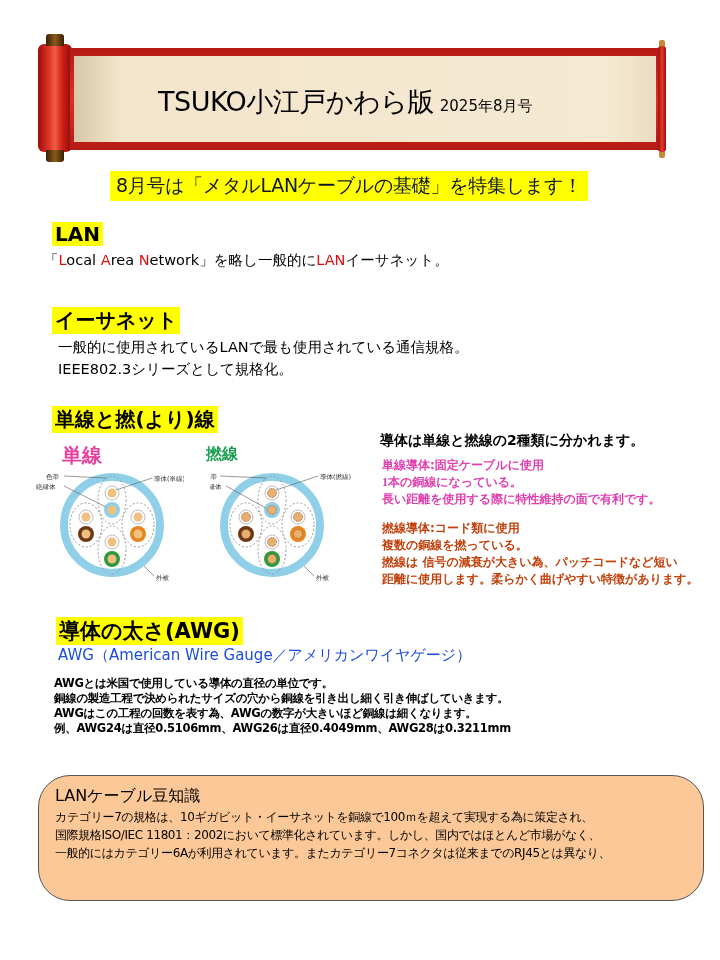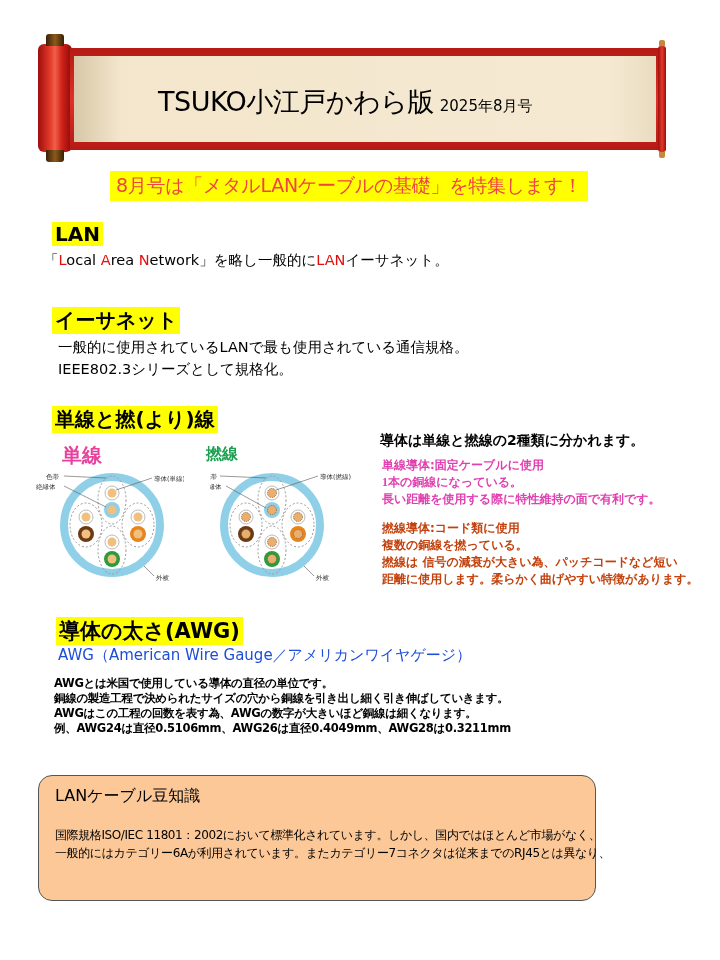--- a/index.html
+++ b/index.html
@@ -19,39 +19,39 @@
   .scroll .paper { position:absolute; left:36px; top:22px; width:582px; height:86px;
     background:linear-gradient(90deg,#d8c7a8 0%,#f3e6cc 8%,#f5e9d2 92%,#e9dcc0 100%); }
   .scroll .roll-right { position:absolute; left:620px; top:12px; width:8px; height:106px; border-radius:3px;
     background:linear-gradient(90deg,#9e0d0d,#e23a2a,#9e0d0d); }
   .scroll .pin-top { position:absolute; left:621px; top:6px; width:6px; height:6px; background:#c48a3a; border-radius:2px 2px 0 0; }
   .scroll .pin-bottom { position:absolute; left:621px; top:118px; width:6px; height:6px; background:#c48a3a; border-radius:0 0 2px 2px; }
   .title { position:absolute; left:120px; top:50px; white-space:nowrap; font-family:"DejaVu Sans", sans-serif; }
   .title .main { font-size:27px; font-weight:normal; letter-spacing:-0.5px; }
   .title .issue { font-size:15px; margin-left:6px; }
 
-  .feature { left:110px; top:171px; background:#ffff00; color:#ef4444; font-size:19px; padding:2px 6px; white-space:nowrap; letter-spacing:-0.3px; }
+  .feature { left:110px; top:171px; background:#ffff00; color:#0f172a; font-size:19px; padding:2px 6px; white-space:nowrap; letter-spacing:-0.3px; }
 
   .heading { background:#ffff00; font-weight:bold; color:#000; font-size:20px; padding:0 3px; white-space:nowrap; }
   .body-text { font-size:14.5px; white-space:nowrap; line-height:21px; }
   .red { color:#e01010; }
 
   .diagram { width:150px; height:120px; }
   .caption-pink { color:#e8409c; font-weight:bold; font-size:20px; }
   .caption-green { color:#1aa050; font-weight:bold; font-size:16px; }
 
   .right-title { font-size:14px; font-weight:bold; white-space:nowrap; }
   .pink-text { color:#e040b0; font-size:12px; font-weight:bold; line-height:17px; white-space:nowrap; }
   .green-text { color:#c2410c; font-size:12px; font-weight:bold; line-height:17px; white-space:nowrap; }
 
   .awg-sub { font-size:15px; color:#1d4ed8; white-space:nowrap; }
   .awg-body { font-size:11.5px; font-weight:bold; line-height:15px; white-space:nowrap; letter-spacing:-0.3px; }
 
-  .trivia { left:38px; top:775px; width:558px; height:126px; background:#fcc898; border:1.5px solid #555;
-    border-radius:14px; box-sizing:border-box; }
+  .trivia { left:38px; top:775px; width:666px; height:126px; background:#fcc898; border:1.5px solid #555;
+    border-radius:32px; box-sizing:border-box; }
   .trivia .t-title { position:absolute; left:16px; top:10px; font-size:16px; white-space:nowrap; }
   .trivia .t-line { position:absolute; left:16px; font-size:12px; white-space:nowrap; letter-spacing:-0.4px; }
 </style>
 </head>
 <body>
 
 <div class="abs scroll">
   <div class="roll-left"></div>
   <div class="knob-top"></div>
   <div class="knob-bottom"></div>
@@ -155,15 +155,16 @@
 
 <div class="abs heading" style="left:56px; top:617px; font-size:21px;">導体の太さ(AWG)</div>
 <div class="abs awg-sub" style="left:58px; top:646px;">AWG（American Wire Gauge／アメリカンワイヤゲージ）</div>
 <div class="abs awg-body" style="left:54px; top:676px;">AWGとは米国で使用している導体の直径の単位です。</div>
 <div class="abs awg-body" style="left:54px; top:691px;">銅線の製造工程で決められたサイズの穴から銅線を引き出し細く引き伸ばしていきます。</div>
 <div class="abs awg-body" style="left:54px; top:706px;">AWGはこの工程の回数を表す為、AWGの数字が大きいほど銅線は細くなります。</div>
 <div class="abs awg-body" style="left:54px; top:721px;">例、AWG24は直径0.5106mm、AWG26は直径0.4049mm、AWG28は0.3211mm</div>
 
 <div class="abs trivia">
   <div class="t-title">LANケーブル豆知識</div>
+  <div class="t-line" style="top:33px;">カテゴリー7の規格は、10ギガビット・イーサネットを銅線で100ｍを超えて実現する為に策定され、</div>
   <div class="t-line" style="top:51px;">国際規格ISO/IEC 11801：2002において標準化されています。しかし、国内ではほとんど市場がなく、</div>
   <div class="t-line" style="top:69px;">一般的にはカテゴリー6Aが利用されています。またカテゴリー7コネクタは従来までのRJ45とは異なり、</div>
 </div>
 
 </body></html>

